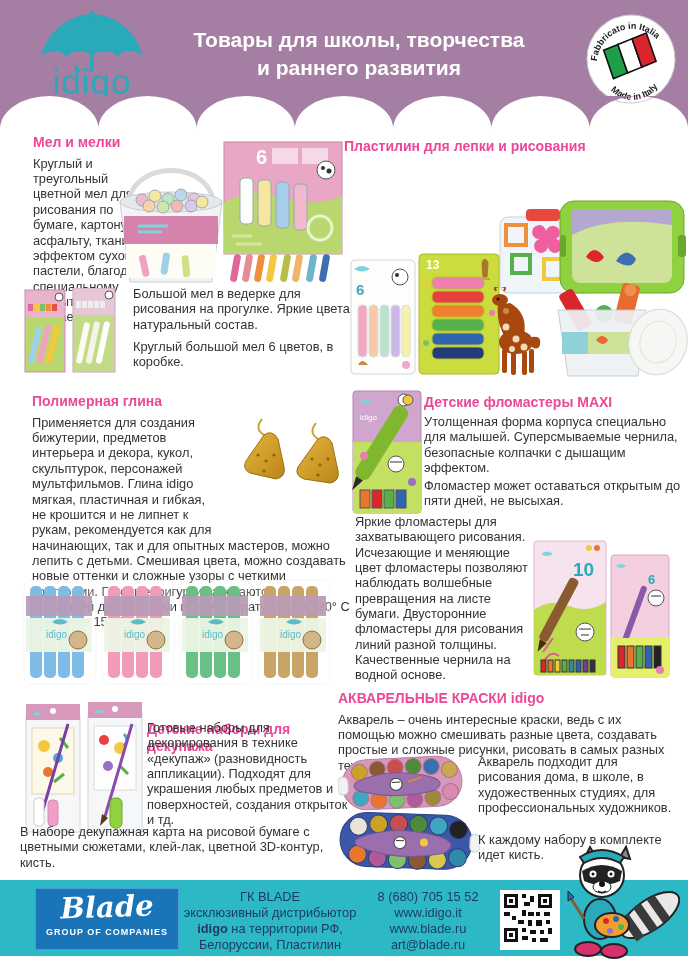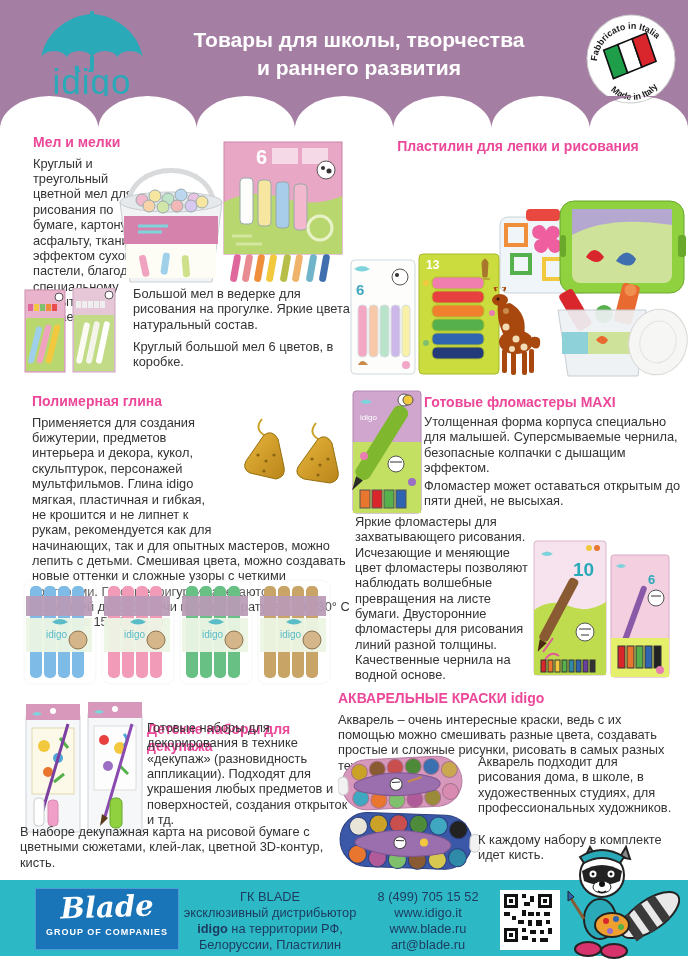--- a/index.html
+++ b/index.html
@@ -165,21 +165,21 @@
         <rect x="56" y="34" width="6" height="42" rx="3" fill="#fbfbf4" transform="rotate(12 59 55)"></rect>
         <rect x="66" y="33" width="6" height="43" rx="3" fill="#f4f4ea" transform="rotate(12 69 54)"></rect>
         <rect x="76" y="33" width="6" height="43" rx="3" fill="#ffffff" transform="rotate(12 79 54)"></rect>
       </g>
     </svg>
 
     <p class="txt abs" style="left:113px;top:152px;width:222px;">Большой мел в ведерке для рисования на прогулке. Яркие цвета, натуральный состав.</p>
     <p class="txt abs" style="left:113px;top:205px;width:222px;">Круглый большой мел 6 цветов, в коробке.</p>
   </div>
 
-  <div class="sec" style="left:355px;top:138px;width:326px;text-align:center;">
+  <div class="sec" style="left:344px;top:138px;width:326px;">
     <h3 class="h3">Пластилин для лепки и рисования</h3>
   </div>
   <div class="sec" style="left:350px;top:195px;width:338px;height:185px;">
 
     <svg class="abs" style="left:148px;top:14px;" width="96" height="88" viewBox="0 0 96 88">
       <rect x="2" y="8" width="92" height="76" rx="8" fill="#eef4f8" opacity="0.9" stroke="#c5ced4"></rect>
       <rect x="28" y="0" width="34" height="12" rx="4" fill="#e8483f"></rect>
       <rect x="8" y="16" width="20" height="20" fill="none" stroke="#ef8f3c" stroke-width="4"></rect>
       <path d="M48,22 a7,7 0 1 1 10,8 a7,7 0 1 1 -8,8 a7,7 0 1 1 -8,-8 a7,7 0 1 1 6,-8" fill="#ef5fa0"></path>
       <rect x="14" y="46" width="18" height="18" fill="none" stroke="#56b04b" stroke-width="4"></rect>
@@ -375,21 +375,21 @@
         <path d="M38,72 h12" stroke="#333"></path>
       <g stroke="#555">
         <rect x="8" y="100" width="10" height="18" fill="#e8762e"></rect>
           <rect x="20" y="100" width="10" height="18" fill="#d9262c"></rect>
         <rect x="32" y="100" width="10" height="18" fill="#56b04b"></rect>
           <rect x="44" y="100" width="10" height="18" fill="#2e64b0"></rect>
       </g>
       <circle cx="12" cy="66" r="4" fill="#e87fb0"></circle>
         <circle cx="60" cy="92" r="4" fill="#9a6fc4"></circle>
     </svg>
-    <h3 class="h3 abs" style="left:72px;top:4px;">Готовые фломастеры MAXI</h3>
+    <h3 class="h3 abs" style="left:72px;top:4px;">Детские фломастеры MAXI</h3>
     <p class="txt abs" style="left:72px;top:24px;width:258px;">Утолщенная форма корпуса специально для малышей. Суперсмываемые чернила, безопасные колпачки с дышащим эффектом.</p>
     <p class="txt abs" style="left:72px;top:88px;width:258px;">Фломастер может оставаться открытым до пяти дней, не высыхая.</p>
   </div>
 
   <div class="sec" style="left:355px;top:514px;width:330px;height:170px;">
     <p class="txt" style="width:180px;">Яркие фломастеры для захватывающего рисования. Исчезающие и меняющие цвет фломастеры позволяют наблюдать волшебные превращения на листе бумаги. Двусторонние фломастеры для рисования линий разной толщины. Качественные чернила на водной основе.</p>
     <svg class="abs" style="left:178px;top:26px;" width="74" height="136" viewBox="0 0 74 136">
       <rect x="1" y="1" width="72" height="134" rx="3" fill="#f6e3ee" stroke="#d8b8cc"></rect>
       <path d="M8,14 q6,-5 12,0 q-6,4 -12,0" fill="#7fd3db"></path>
       <circle cx="56" cy="8" r="3" fill="#f2c83e"></circle>
@@ -528,21 +528,21 @@
       <div class="blade-script">Blade</div>
       <div class="blade-sub">GROUP OF COMPANIES</div>
     </div>
     <div class="f-center">
       <div>ГК BLADE</div>
       <div>эксклюзивный дистрибьютор</div>
       <div><b>idigo</b><span> на территории РФ,</span></div>
       <div>Белоруссии, Пластилин</div>
     </div>
     <div class="f-right">
-      <div>8 (499) 705 15 52</div>
+      <div>8 (680) 705 15 52</div>
       <div>www.idigo.it</div>
       <div>www.blade.ru</div>
       <div>art@blade.ru</div>
     </div>
     <div class="qr">
       <svg width="52" height="52" viewBox="0 0 52 52">
         <rect width="52" height="52" fill="#fff"></rect>
         <g fill="#111">
           <rect x="2" y="2" width="14" height="14"></rect>
             <rect x="36" y="2" width="14" height="14"></rect>

